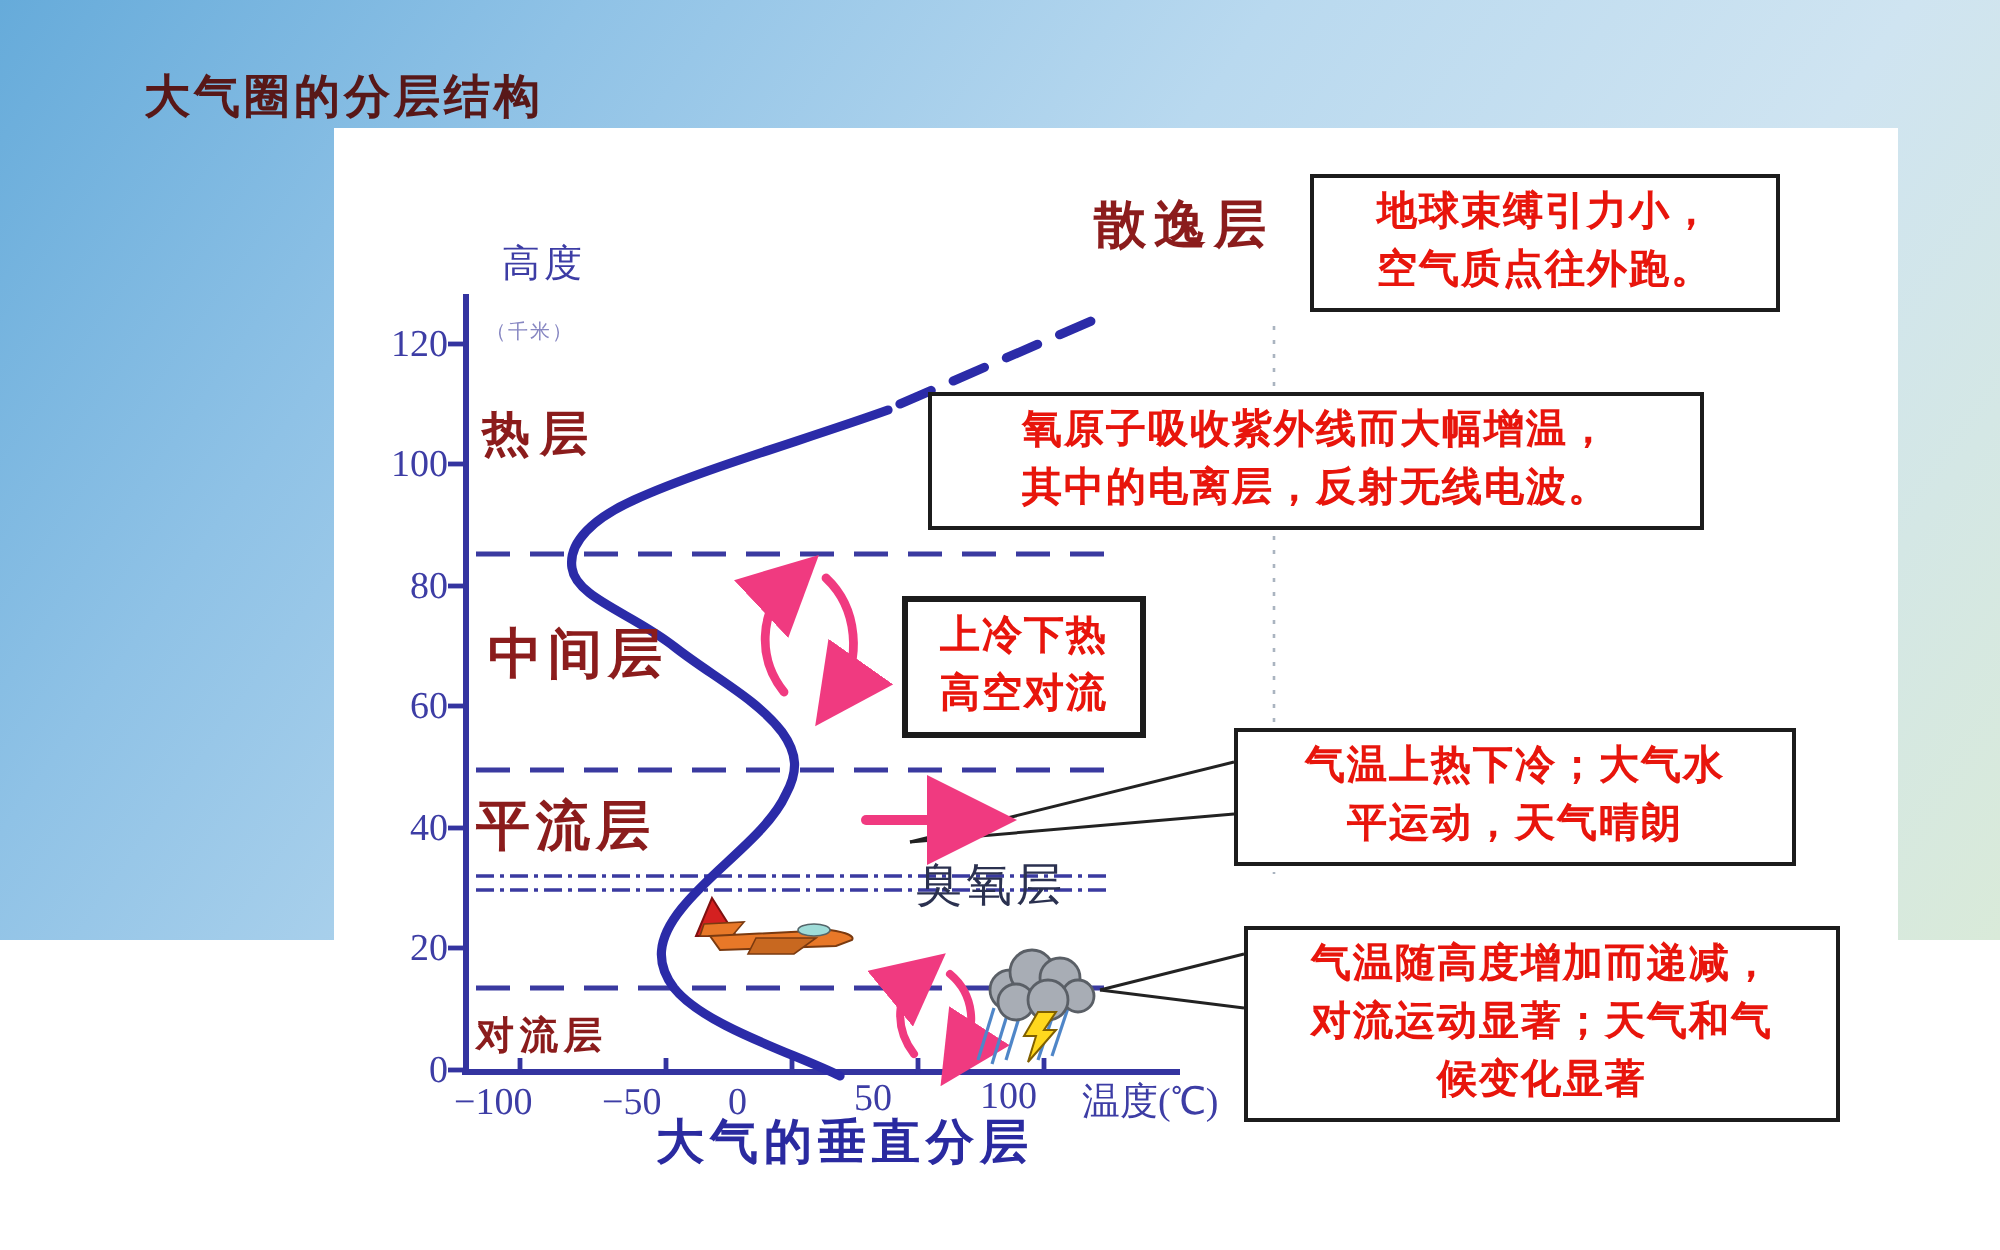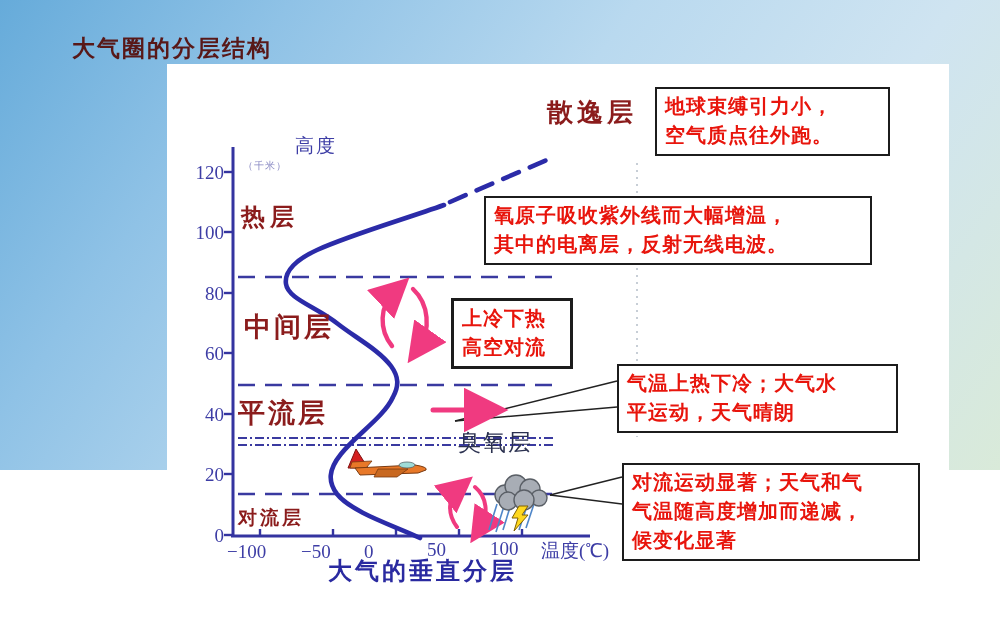--- a/index.html
+++ b/index.html
@@ -19,21 +19,21 @@
     position:absolute;left:72px;top:33px;
     font-size:23px;font-weight:bold;color:#581818;letter-spacing:2px;
   }
   .abs{position:absolute;font-family:Liberation Serif, serif;}
   .ylab{width:38px;text-align:right;font-size:19px;color:#3d3da5;}
   .xlab{width:64px;font-size:19px;color:#3d3da5;}
   .layer{font-weight:bold;color:#8b1c1c;}
   .callout{
     position:absolute;background:#ffffff;border:2px solid #1c1c1c;
     color:#e8150c;font-weight:bold;font-size:20px;line-height:29px;
-    padding:3px 8px 4px 8px;letter-spacing:1px;
+    padding:3px 8px 4px 8px;letter-spacing:1px;text-align:center;
   }
   .svg-layer{position:absolute;left:0;top:0;}
   .axis-alt{font-size:19px;color:#3d3da5;letter-spacing:2px;}
   .axis-unit{font-size:10px;color:#8787c2;letter-spacing:1px;}
   .caption{font-size:24px;font-weight:bold;color:#2a2aa0;letter-spacing:3px;}
   .ozone-label{font-size:23px;color:#2b3150;letter-spacing:2px;}
   .temp-label{font-size:19px;color:#3d3da5;}
 </style>
 </head>
 <body>
@@ -131,21 +131,21 @@
         <circle cx="516" cy="486" r="11"></circle>
         <circle cx="530" cy="489" r="10"></circle>
         <circle cx="539" cy="498" r="8"></circle>
         <circle cx="508" cy="501" r="9"></circle>
         <circle cx="524" cy="500" r="10"></circle>
       </g>
       <polygon points="519,506 528,506 522,515 528,515 514,531 518,518 512,518" fill="#ffd81e" stroke="#806000" stroke-width="1"></polygon>
     </g>
   </svg>
 
-  <div class="abs axis-alt" style="left:251px;top:133px;margin-left:44px;">高度</div>
+  <div class="abs axis-alt" style="left:251px;top:119px;">高度</div>
   <div class="abs axis-unit" style="left:243px;top:159px;">（千米）</div>
 
   <div class="abs ylab" style="left:186px;top:162px;">120</div>
   <div class="abs ylab" style="left:186px;top:222px;">100</div>
   <div class="abs ylab" style="left:186px;top:283px;">80</div>
   <div class="abs ylab" style="left:186px;top:343px;">60</div>
   <div class="abs ylab" style="left:186px;top:404px;">40</div>
   <div class="abs ylab" style="left:186px;top:464px;">20</div>
   <div class="abs ylab" style="left:186px;top:525px;">0</div>
 
@@ -163,34 +163,34 @@
   <div class="abs layer" style="left:238px;top:505px;font-size:19px;letter-spacing:3px;">对流层</div>
   <div class="abs ozone-label" style="left:458px;top:427px;">臭氧层</div>
 
   <div class="abs caption" style="left:328px;top:555px;">大气的垂直分层</div>
 
   <div class="callout" style="left:655px;top:87px;width:215px;">
     <div>地球束缚引力小，</div>
     <div>空气质点往外跑。</div>
   </div>
 
-  <div class="callout" style="left:484px;top:196px;width:368px;">
+  <div class="callout" style="left:464px;top:196px;width:368px;">
     <div>氧原子吸收紫外线而大幅增温，</div>
     <div>其中的电离层，反射无线电波。</div>
   </div>
 
   <div class="callout" style="left:617px;top:364px;width:261px;">
     <div>气温上热下冷；大气水</div>
     <div>平运动，天气晴朗</div>
   </div>
 
   <div class="callout" style="left:451px;top:298px;width:100px;border-width:3px;">
     <div>上冷下热</div>
     <div>高空对流</div>
   </div>
 
   <div class="callout" style="left:622px;top:463px;width:278px;">
+    <div>气温随高度增加而递减，</div>
     <div>对流运动显著；天气和气</div>
-    <div>气温随高度增加而递减，</div>
     <div>候变化显著</div>
   </div>
 
 </div>
 
 </body></html>

